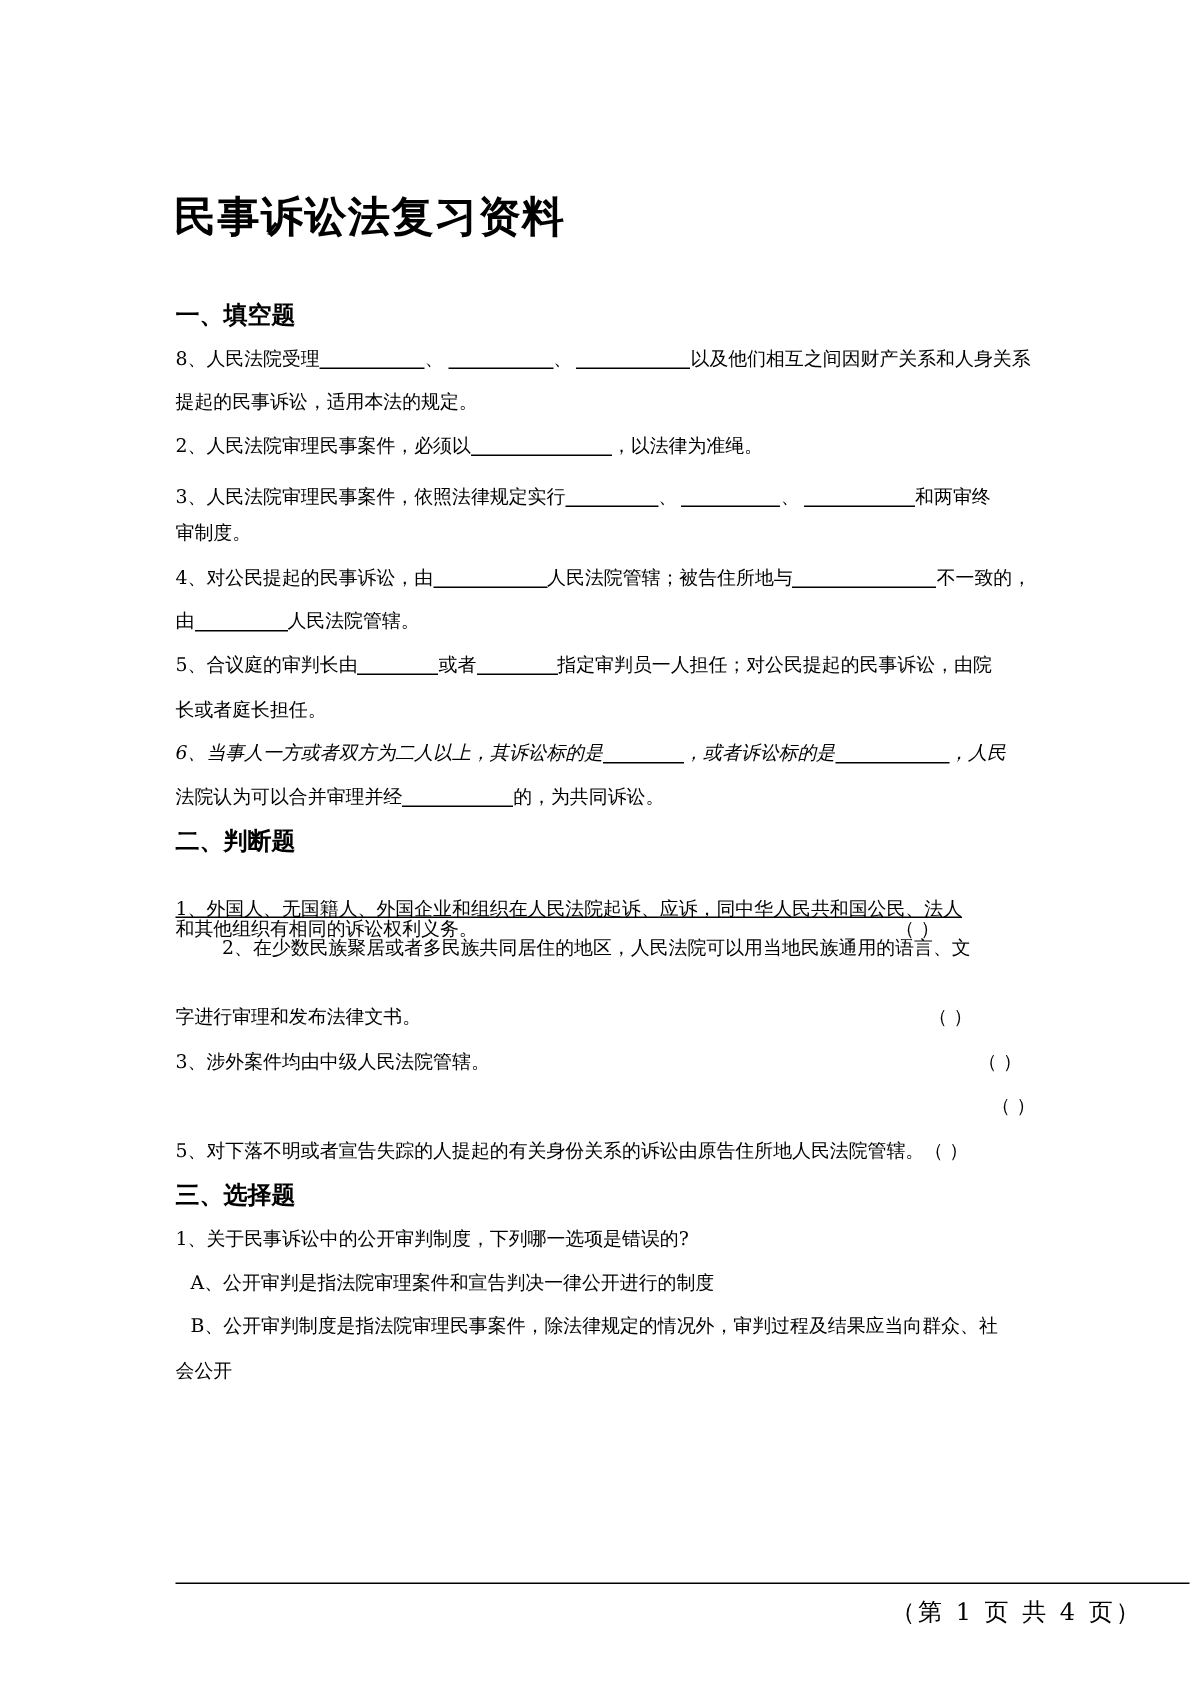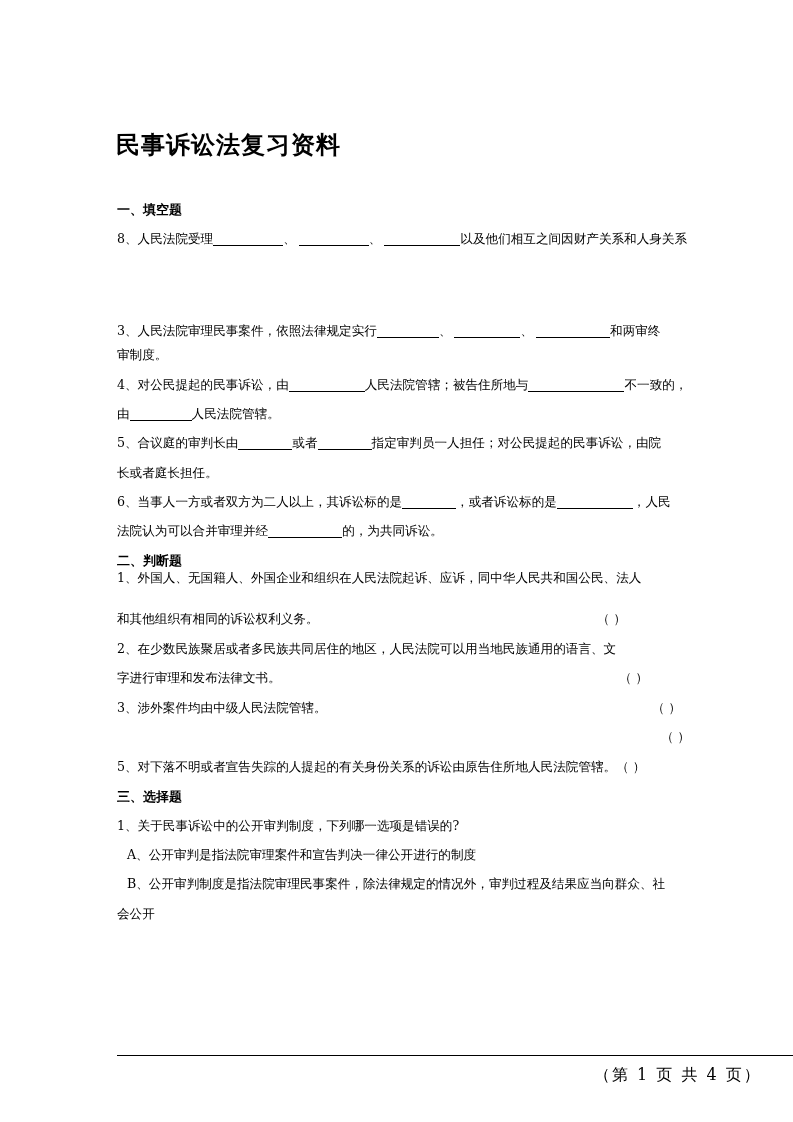--- a/index.html
+++ b/index.html
@@ -20,36 +20,36 @@
     left: 0; top: 0;
     width: 793px;
     height: 1122px;
   }
   .title {
     position: absolute;
     left: 116px;
     top: 128px;
     font-family: "DejaVu Sans", "Liberation Sans", sans-serif;
     font-weight: bold;
-    font-size: 24px;
+    font-size: 28px;
     letter-spacing: 1px;
     line-height: 34px;
     white-space: nowrap;
   }
   .line {
     position: absolute;
     left: 117px;
     font-size: 12.6px;
     line-height: 20px;
     white-space: nowrap;
   }
   .section {
     font-family: "DejaVu Sans", "Liberation Sans", sans-serif;
     font-weight: bold;
-    font-size: 13px;
+    font-size: 16px;
   }
   .blank {
     display: inline-block;
     border-bottom: 1px solid #000;
     height: 14px;
     vertical-align: -3px;
   }
   .paren {
     position: absolute;
     font-size: 12.6px;
@@ -79,53 +79,57 @@
 
 <div class="page">
 
   <div class="title">民事诉讼法复习资料</div>
 
   <div class="line section" style="top:200px;">一、填空题</div>
 
   <div class="line" style="top:229px;">
     <span>8、人民法院受理</span><span class="blank" style="width:70px;"></span><span>、</span><span class="blank" style="width:70px; margin-left:3px;"></span><span>、</span><span class="blank" style="width:76px; margin-left:3px;"></span><span>以及他们相互之间因财产关系和人身关系</span>
   </div>
+  <div class="line" style="top:258px;">提起的民事诉讼，适用本法的规定。</div>
 
+  <div class="line" style="top:287px;">
+    <span>2、人民法院审理民事案件，必须以</span><span class="blank" style="width:94px;"></span><span>，以法律为准绳。</span>
+  </div>
 
   <div class="line" style="top:300px;margin-top:21px;">
     <span>3、人民法院审理民事案件，依照法律规定实行</span><span class="blank" style="width:62px;"></span><span>、</span><span class="blank" style="width:66px; margin-left:3px;"></span><span>、</span><span class="blank" style="width:74px; margin-left:3px;"></span><span>和两审终</span>
   </div>
   <div class="line" style="top:345px;">审制度。</div>
 
   <div class="line" style="top:375px;text-align:right;">
     <span>4、对公民提起的民事诉讼，由</span><span class="blank" style="width:76px;"></span><span>人民法院管辖；被告住所地与</span><span class="blank" style="width:96px;"></span><span>不一致的，</span>
   </div>
   <div class="line" style="top:404px;text-align:right;">
     <span>由</span><span class="blank" style="width:62px;"></span><span>人民法院管辖。</span>
   </div>
 
   <div class="line" style="top:433px;">
     <span>5、合议庭的审判长由</span><span class="blank" style="width:54px;"></span><span>或者</span><span class="blank" style="width:54px;"></span><span>指定审判员一人担任；对公民提起的民事诉讼，由院</span>
   </div>
   <div class="line" style="top:463px;">长或者庭长担任。</div>
 
-  <div class="line" style="top:492px;">
+  <div class="line" style="top:492px;font-style:italic;">
     <span>6、当事人一方或者双方为二人以上，其诉讼标的是</span><span class="blank" style="width:54px;"></span><span>，或者诉讼标的是</span><span class="blank" style="width:76px;"></span><span>，人民</span>
   </div>
   <div class="line" style="top:521px;">
     <span>法院认为可以合并审理并经</span><span class="blank" style="width:74px;"></span><span>的，为共同诉讼。</span>
   </div>
 
   <div class="line section" style="top:551px;">二、判断题</div>
 
-  <div class="line" style="top:568px;">1、外国人、无国籍人、外国企业和组织在人民法院起诉、应诉，同中华人民共和国公民、法人</div>
+  <div class="line" style="top:596px;text-decoration:underline;">1、外国人、无国籍人、外国企业和组织在人民法院起诉、应诉，同中华人民共和国公民、法人</div>
   <div class="line" style="top:609px;">和其他组织有相同的诉讼权利义务。</div>
   <div class="paren" style="left:597px; top:609px;">（    ）</div>
 
-  <div class="line" style="top:639px;">2、在少数民族聚居或者多民族共同居住的地区，人民法院可以用当地民族通用的语言、文</div>
+  <div class="line" style="top:622px;margin-left:31px;">2、在少数民族聚居或者多民族共同居住的地区，人民法院可以用当地民族通用的语言、文</div>
   <div class="line" style="top:668px;">字进行审理和发布法律文书。</div>
   <div class="paren" style="left:619px; top:668px;">（    ）</div>
 
   <div class="line" style="top:698px;">3、涉外案件均由中级人民法院管辖。</div>
   <div class="paren" style="left:652px; top:698px;">（    ）</div>
 
   <div class="paren" style="left:661px; top:727px;">（    ）</div>
 
   <div class="line" style="top:757px;">
     <span>5、对下落不明或者宣告失踪的人提起的有关身份关系的诉讼由原告住所地人民法院管辖。</span><span>（  ）</span>

